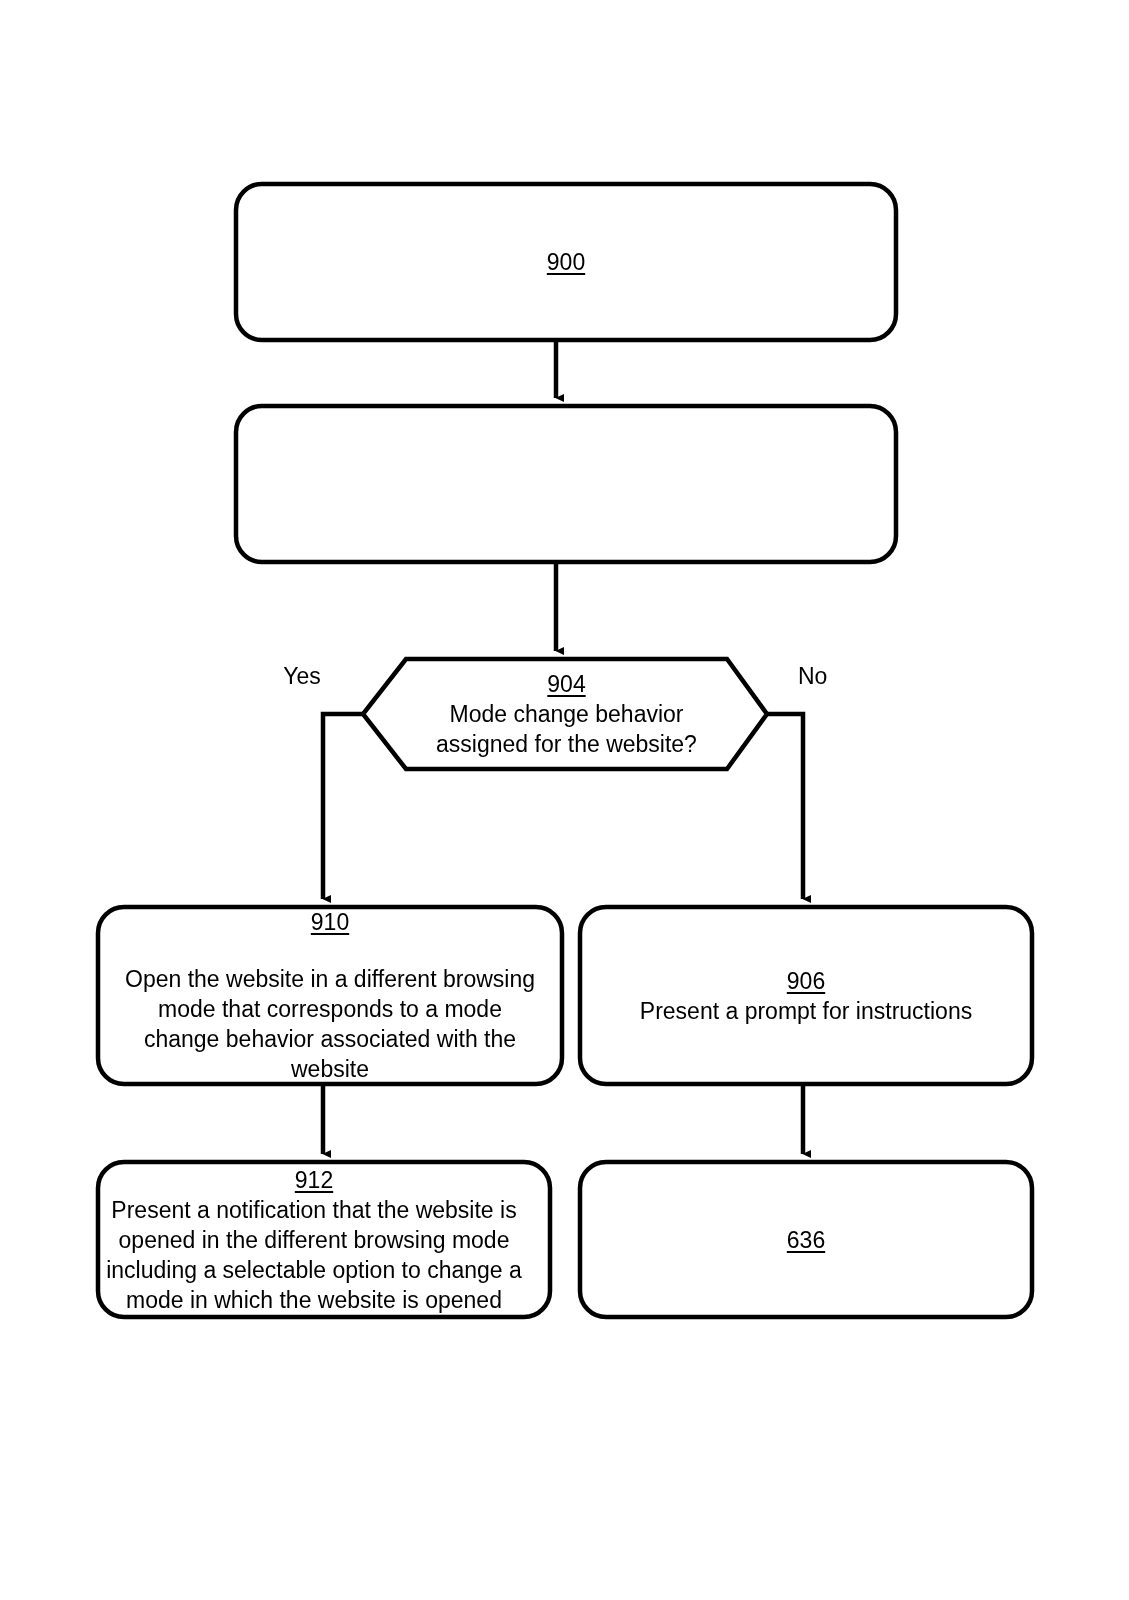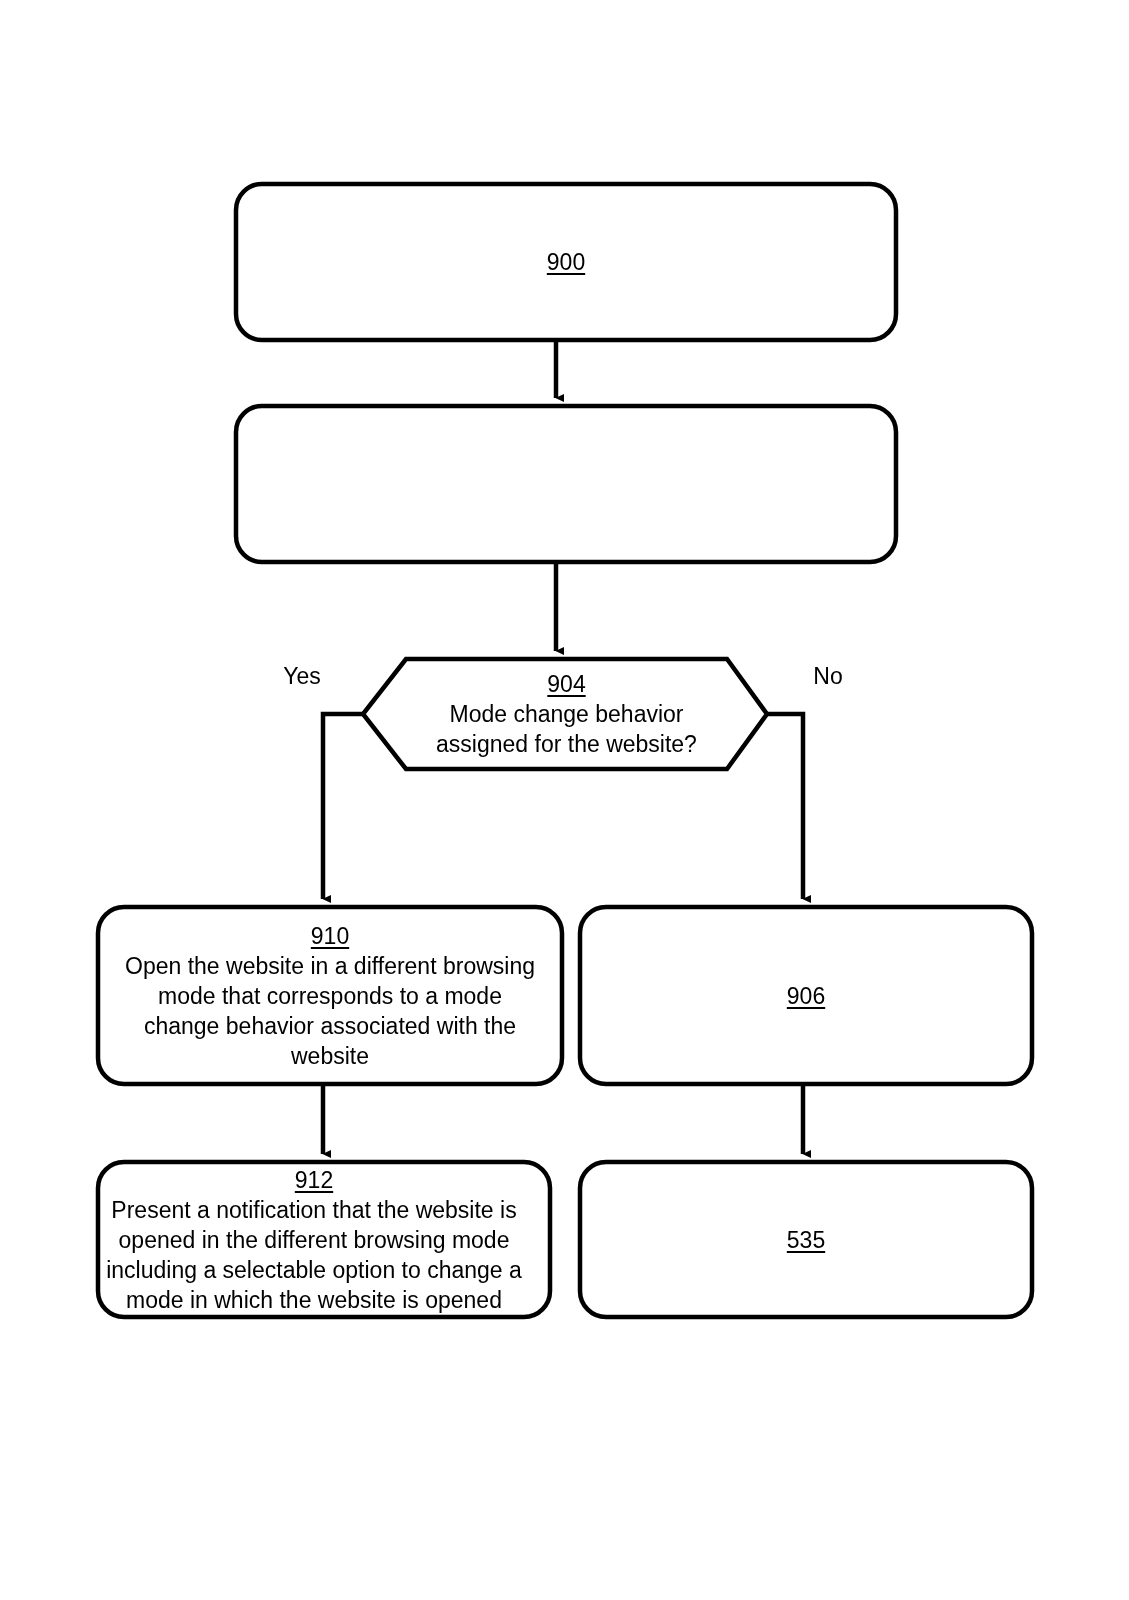--- a/index.html
+++ b/index.html
@@ -110,42 +110,43 @@
     <div class="node-ref">900</div>
   </div>
 
 
   <div class="node-text" style="left:406px; top:659px; width:321px; height:110px;">
     <div class="node-ref">904</div>
     <div class="node-body">Mode change behavior
 assigned for the website?</div>
   </div>
 
-  <div class="node-text" style="left:98px; top:907px; width:464px; height:177px;">
+  <div class="node-text" style="left:98px; top:907px; width:464px; height:177px;justify-content:space-between;">
     <div class="node-ref">910</div>
     <div class="node-body">Open the website in a different browsing
 mode that corresponds to a mode
 change behavior associated with the
 website</div>
   </div>
 
   <div class="node-text" style="left:580px; top:907px; width:452px; height:177px;">
     <div class="node-ref">906</div>
+    <div class="node-body">Present a prompt for instructions</div>
   </div>
 
   <div class="node-text" style="left:88px; top:1162px; width:452px; height:155px;">
     <div class="node-ref">912</div>
     <div class="node-body">Present a notification that the website is
 opened in the different browsing mode
 including a selectable option to change a
 mode in which the website is opened</div>
   </div>
 
   <div class="node-text" style="left:580px; top:1162px; width:452px; height:155px;">
-    <div class="node-ref">535</div>
+    <div class="node-ref">636</div>
   </div>
 
   <div class="branch-label" style="left:272px; top:663px; width:60px;">Yes</div>
-  <div class="branch-label" style="left:798px; top:663px; width:60px; text-align:center;">No</div>
+  <div class="branch-label" style="left:798px; top:663px; width:60px; text-align:left;">No</div>
 
   <div id="fig-caption">Fig. 9</div>
 
 </div>
 
 </body></html>

